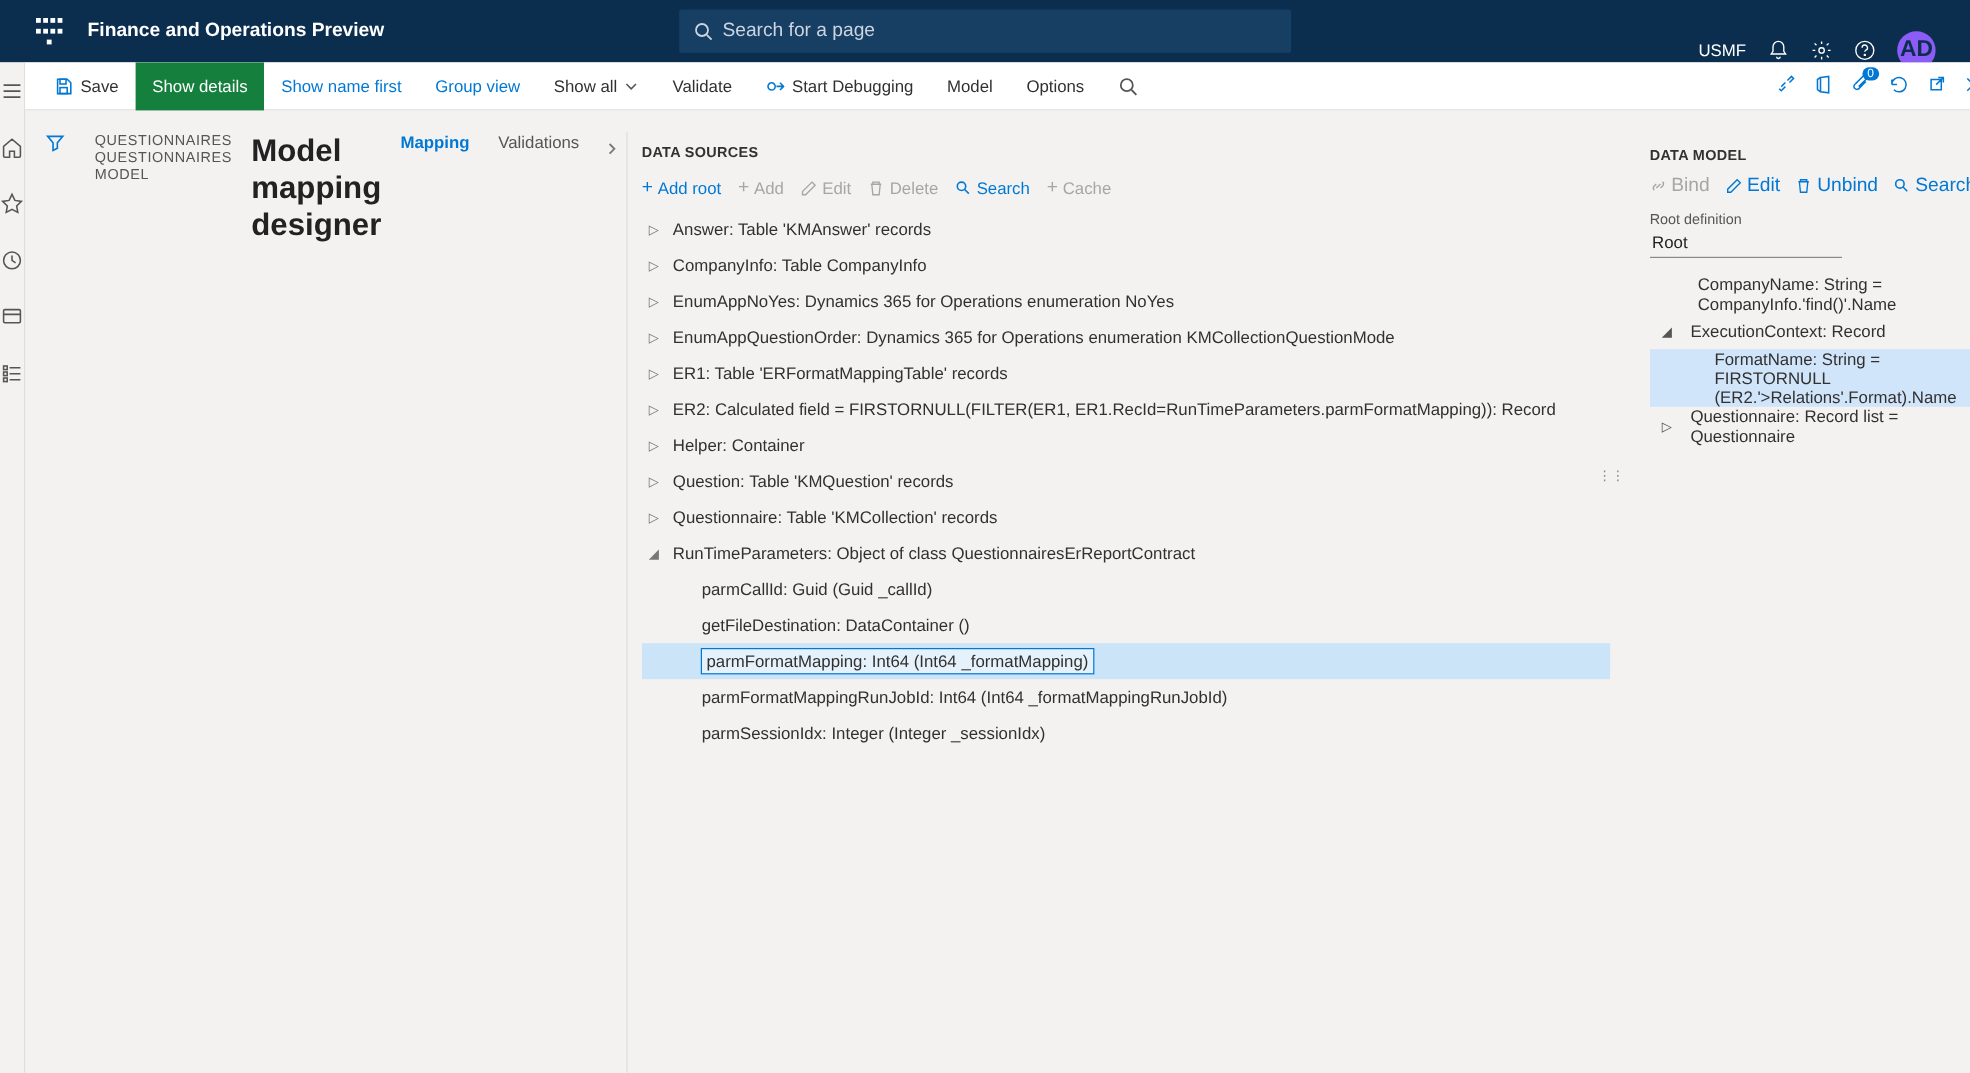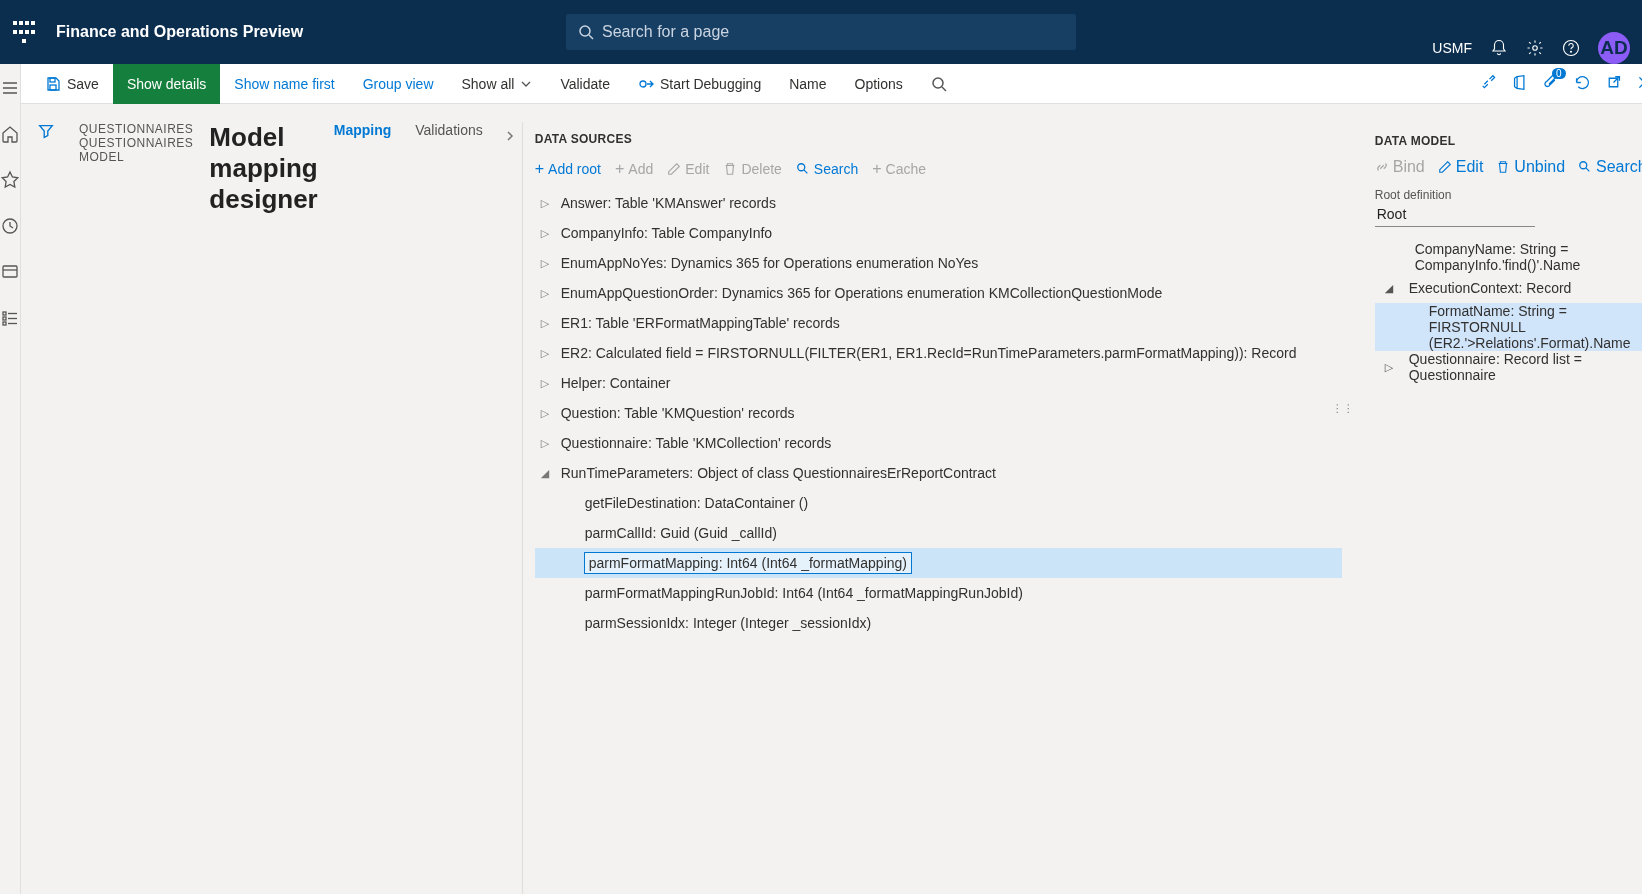--- a/index.html
+++ b/index.html
@@ -1,17 +1,17 @@
 <!DOCTYPE html>
 <html><head>
 <meta charset="utf-8">
 <style>
 * { margin:0; padding:0; box-sizing:border-box; font-family:"Segoe UI",-apple-system,sans-serif; }
 body { background:#f3f2f1; overflow:hidden; width:1642px; height:894px; }
-.topbar { background:#0b2e4f; height:64px; display:flex; align-items:center; color:#fff; padding:0 12px; }
+.topbar { background:#0b2e4f; height:52px; display:flex; align-items:center; color:#fff; padding:0 29px; }
 .waffle { width:24px; height:24px; display:flex; flex-wrap:wrap; gap:2px; align-items:center; justify-content:center; cursor:pointer; margin-right:20px; }
 .waffle span { width:4px; height:4px; background:#fff; }
 .app-title { font-size:16px; font-weight:600; flex-shrink:0; }
 .search-box { margin-left:auto; margin-right:auto; display:flex; align-items:center; background:#173e63; border-radius:2px; width:510px; height:36px; padding:0 12px; color:#cbd5e1; position:absolute; left:50%; transform:translateX(-50%); }
 .search-box svg { margin-right:8px; }
 .top-right { margin-left:auto; display:flex; align-items:center; gap:18px;margin-top:32px; }
 .top-right .txt { font-size:14px; }
 .avatar { width:32px; height:32px; border-radius:50%; background:#8b5cf6; color:#0b2e4f; display:flex; align-items:center; justify-content:center; font-size:19px; font-weight:600; }
 .icon-btn { display:flex; align-items:center; justify-content:center; cursor:pointer; color:#fff; }
 .shell { display:flex; height:870px; }
@@ -178,21 +178,21 @@
           <span>Validate</span>
         </div>
       <div class="ab-item">
         <svg width="16" height="16" viewBox="0 0 16 16" fill="none" stroke="#0078d4" stroke-width="1.3">
             <circle cx="5" cy="8" r="3"></circle>
             <path d="M9 8h5M12 5l3 3-3 3"></path>
           </svg>
         <span>Start Debugging</span>
       </div>
       <div class="ab-item">
-          <span>Name</span>
+          <span>Model</span>
         </div>
       <div class="ab-item">
           <span>Options</span>
         </div>
       <div class="ab-item">
           <svg width="16" height="16" viewBox="0 0 16 16" fill="none" stroke="#555" stroke-width="1.5">
             <circle cx="7" cy="7" r="5"></circle>
             <line x1="11" y1="11" x2="15" y2="15"></line>
           </svg>
         </div>
@@ -317,24 +317,24 @@
                   </div>
                 <div class="tree-row">
                     <span class="caret">▷</span>
                     <span class="tnode">Questionnaire: Table 'KMCollection' records</span>
                   </div>
                 <div class="tree-row">
                     <span class="caret">◢</span>
                     <span class="tnode">RunTimeParameters: Object of class QuestionnairesErReportContract</span>
                   </div>
                 <div class="tree-row ind2">
+                    <span class="tnode">parmCallId: Guid (Guid _callId)</span>
+                  </div>
+                <div class="tree-row ind2">
                     <span class="tnode">getFileDestination: DataContainer ()</span>
-                  </div>
-                <div class="tree-row ind2">
-                    <span class="tnode">parmCallId: Guid (Guid _callId)</span>
                   </div>
                 <div class="tree-row ind2 sel">
                     <span class="tnode">parmFormatMapping: Int64 (Int64 _formatMapping)</span>
                   </div>
                 <div class="tree-row ind2">
                     <span class="tnode">parmFormatMappingRunJobId: Int64 (Int64 _formatMappingRunJobId)</span>
                   </div>
                 <div class="tree-row ind2">
                     <span class="tnode">parmSessionIdx: Integer (Integer _sessionIdx)</span>
                   </div>

